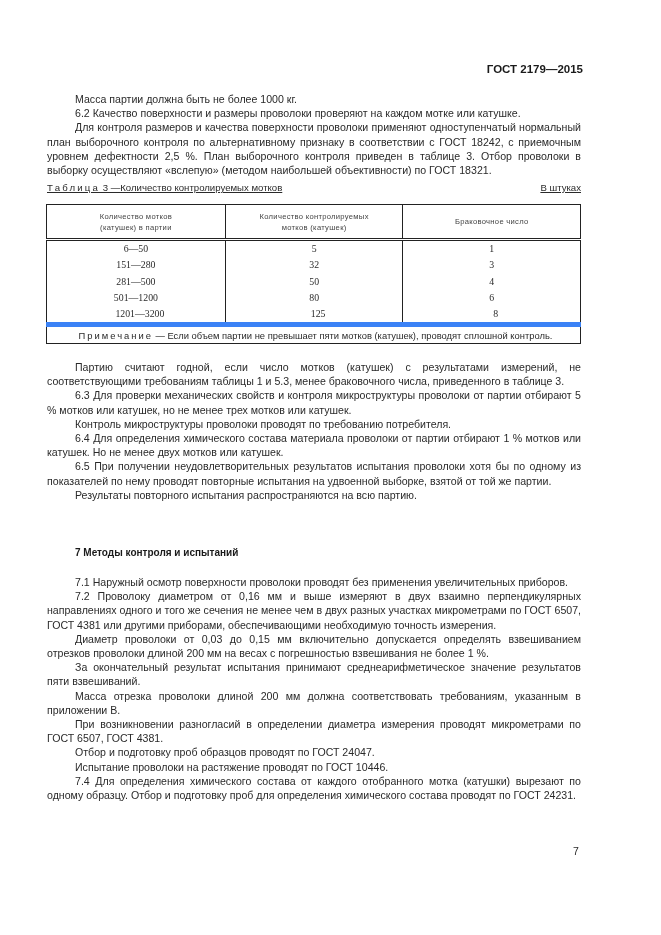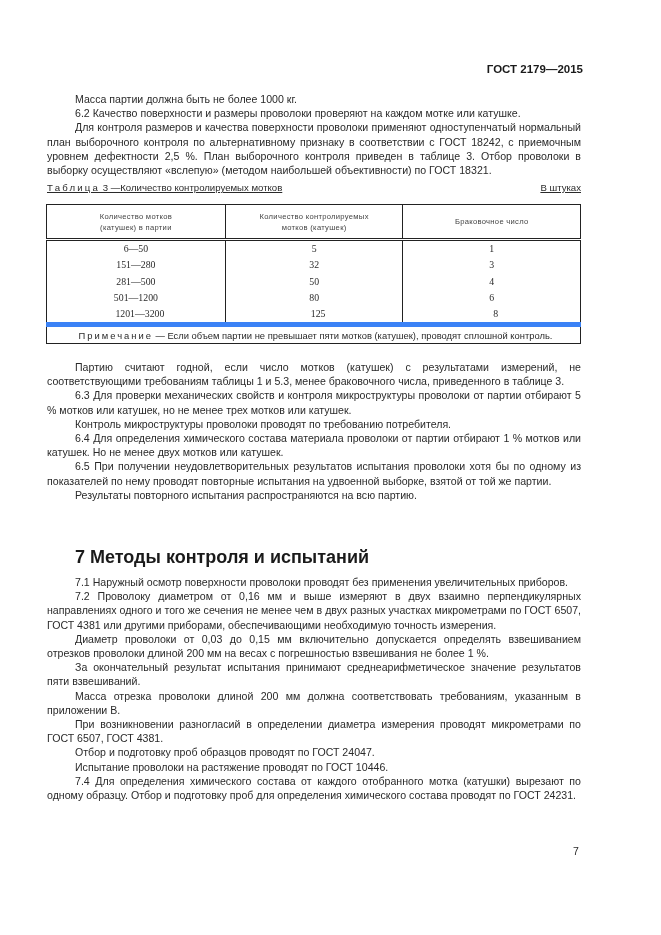--- a/index.html
+++ b/index.html
@@ -12,21 +12,21 @@
   .caption-row { position: absolute; left: 47px; width: 534px; top: 182px; font-size: 9.6px; display: flex; justify-content: space-between; text-decoration: underline; }
   .caption-row .sp { letter-spacing: 2.2px; }
   table { position: absolute; left: 46px; top: 204px; width: 535px; border-collapse: collapse; font-size: 9.8px; }
   td, th { border-left: 1px solid #222; border-right: 1px solid #222; text-align: center; padding: 0; }
   th { font-weight: normal; font-size: 7.6px; line-height: 11px; height: 33px; letter-spacing: 0.3px; color: #444;
        border-top: 1.2px solid #222; border-bottom: 3px double #222; }
   td.c { height: 16.3px; line-height: 16px; font-family: Liberation Serif, serif; }
   td.note { border: 1px solid #222; height: 16px; font-size: 9.4px; text-align: center; padding-left: 4px; }
   .note .sp { letter-spacing: 2px; }
   tr.last td { border-bottom: 5px solid #3b82f6; padding-left: 8px; }
-  .h2 { position: absolute; left: 75px; top: 547px; font-size: 18px; font-weight: bold; color: #1a1a1a; }
+  .h2 { position: absolute; left: 75px; top: 547px; font-size: 10px; font-weight: bold; color: #1a1a1a; }
   .pagenum { position: absolute; left: 573px; top: 845px; font-size: 10.5px; }
 </style>
 </head>
 <body>
 
 <div class="header">ГОСТ 2179—2015</div>
 
 <div class="text" style="top:92px;">
   <p class="p ind">Масса партии должна быть не более 1000 кг.</p>
   <p class="p ind">6.2 Качество поверхности и размеры проволоки проверяют на каждом мотке или катушке.</p>

